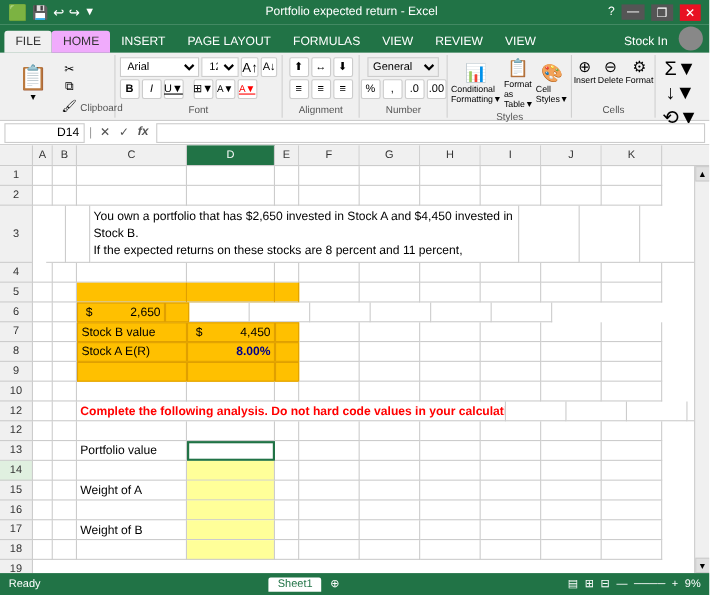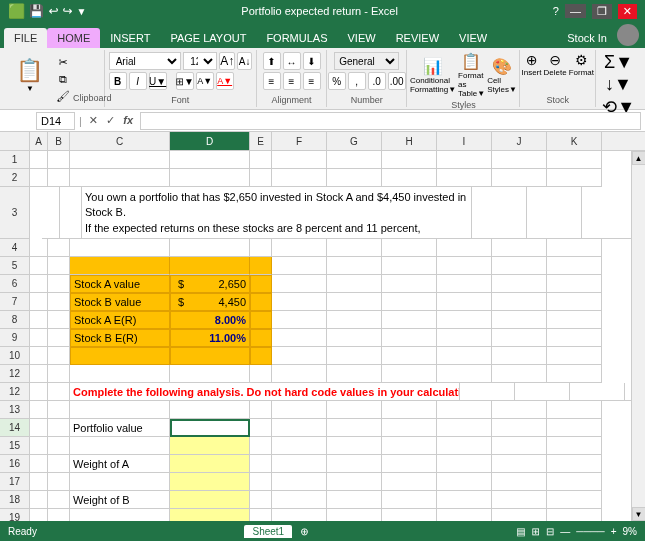--- a/index.html
+++ b/index.html
@@ -94,22 +94,22 @@
     .formula-bar {
       display: flex;
       align-items: center;
       height: 22px;
       border-bottom: 1px solid #ccc;
       background: white;
       padding: 0 4px;
       gap: 4px;
     }
     .cell-ref {
-      width: 39px; height: 18px; border: 1px solid #ccc;
-      font-size: 11px; padding: 0 4px; text-align: left; margin-left: 32px;
+      width: 73px; height: 18px; border: 1px solid #ccc;
+      font-size: 11px; padding: 0 4px; text-align: right;
     }
     .formula-btns { display: flex; gap: 2px; }
     .fx-btn { font-size: 11px; color: #555; cursor: pointer; padding: 0 3px; }
     .formula-input {
       flex: 1; height: 18px; border: 1px solid #ccc;
       font-size: 11px; padding: 0 4px;
     }
     .col-headers {
       display: flex;
       background: #f0f0f0;
@@ -332,21 +332,21 @@
       </div>
       <div style="display:flex; flex-direction:column; align-items:center; cursor:pointer;">
         <span style="font-size:14px;">⊖</span>
         <span style="font-size:8px;">Delete</span>
       </div>
       <div style="display:flex; flex-direction:column; align-items:center; cursor:pointer;">
         <span style="font-size:14px;">⚙</span>
         <span style="font-size:8px;">Format</span>
       </div>
     </div>
-    <span class="ribbon-group-label">Stock</span>
+    <span class="ribbon-group-label">Cells</span>
   </div>
 
   <div class="ribbon-group editing-area" style="min-width:45px;">
     <div style="display:flex; flex-direction:column; align-items:center; gap:1px;">
       <span style="font-size:18px;">Σ▼</span>
       <span style="font-size:18px;">↓▼</span>
       <span style="font-size:18px;">⟲▼</span>
     </div>
     <span class="ribbon-group-label editing-label">Editing</span>
   </div>
@@ -475,21 +475,20 @@
           <div class="cell w-g"></div>
           <div class="cell w-h"></div>
           <div class="cell w-i"></div>
           <div class="cell w-j"></div>
           <div class="cell w-k"></div>
         </div>
 
         <div class="grid-row h-std">
           <div class="cell w-a"></div>
           <div class="cell w-b"></div>
-          <div class="cell w-c orange-bg">Stock A value</div>
           <div class="cell w-d orange-bg text-right" style="justify-content:flex-start; gap:8px;">
               <span style="margin-left:4px;">$</span>
               <span style="flex:1; text-align:right;">2,650</span>
             </div>
           <div class="cell w-e orange-bg"></div>
           <div class="cell w-f"></div>
           <div class="cell w-g"></div>
           <div class="cell w-h"></div>
           <div class="cell w-i"></div>
           <div class="cell w-j"></div>
@@ -520,33 +519,20 @@
           <div class="cell w-d orange-bg text-right" style="justify-content:flex-end; color:#00008b; font-weight:bold;">8.00%</div>
           <div class="cell w-e orange-bg"></div>
           <div class="cell w-f"></div>
           <div class="cell w-g"></div>
           <div class="cell w-h"></div>
           <div class="cell w-i"></div>
           <div class="cell w-j"></div>
           <div class="cell w-k"></div>
         </div>
 
-        <div class="grid-row h-std">
-          <div class="cell w-a"></div>
-          <div class="cell w-b"></div>
-          <div class="cell w-c orange-bg">Stock B E(R)</div>
-          <div class="cell w-d orange-bg text-right" style="justify-content:flex-end; color:#00008b; font-weight:bold;">11.00%</div>
-          <div class="cell w-e orange-bg"></div>
-          <div class="cell w-f"></div>
-          <div class="cell w-g"></div>
-          <div class="cell w-h"></div>
-          <div class="cell w-i"></div>
-          <div class="cell w-j"></div>
-          <div class="cell w-k"></div>
-        </div>
 
         <div class="grid-row h-std">
           <div class="cell w-a"></div>
           <div class="cell w-b"></div>
           <div class="cell w-c orange-bg"></div>
           <div class="cell w-d orange-bg"></div>
           <div class="cell w-e orange-bg"></div>
           <div class="cell w-f"></div>
           <div class="cell w-g"></div>
           <div class="cell w-h"></div>

